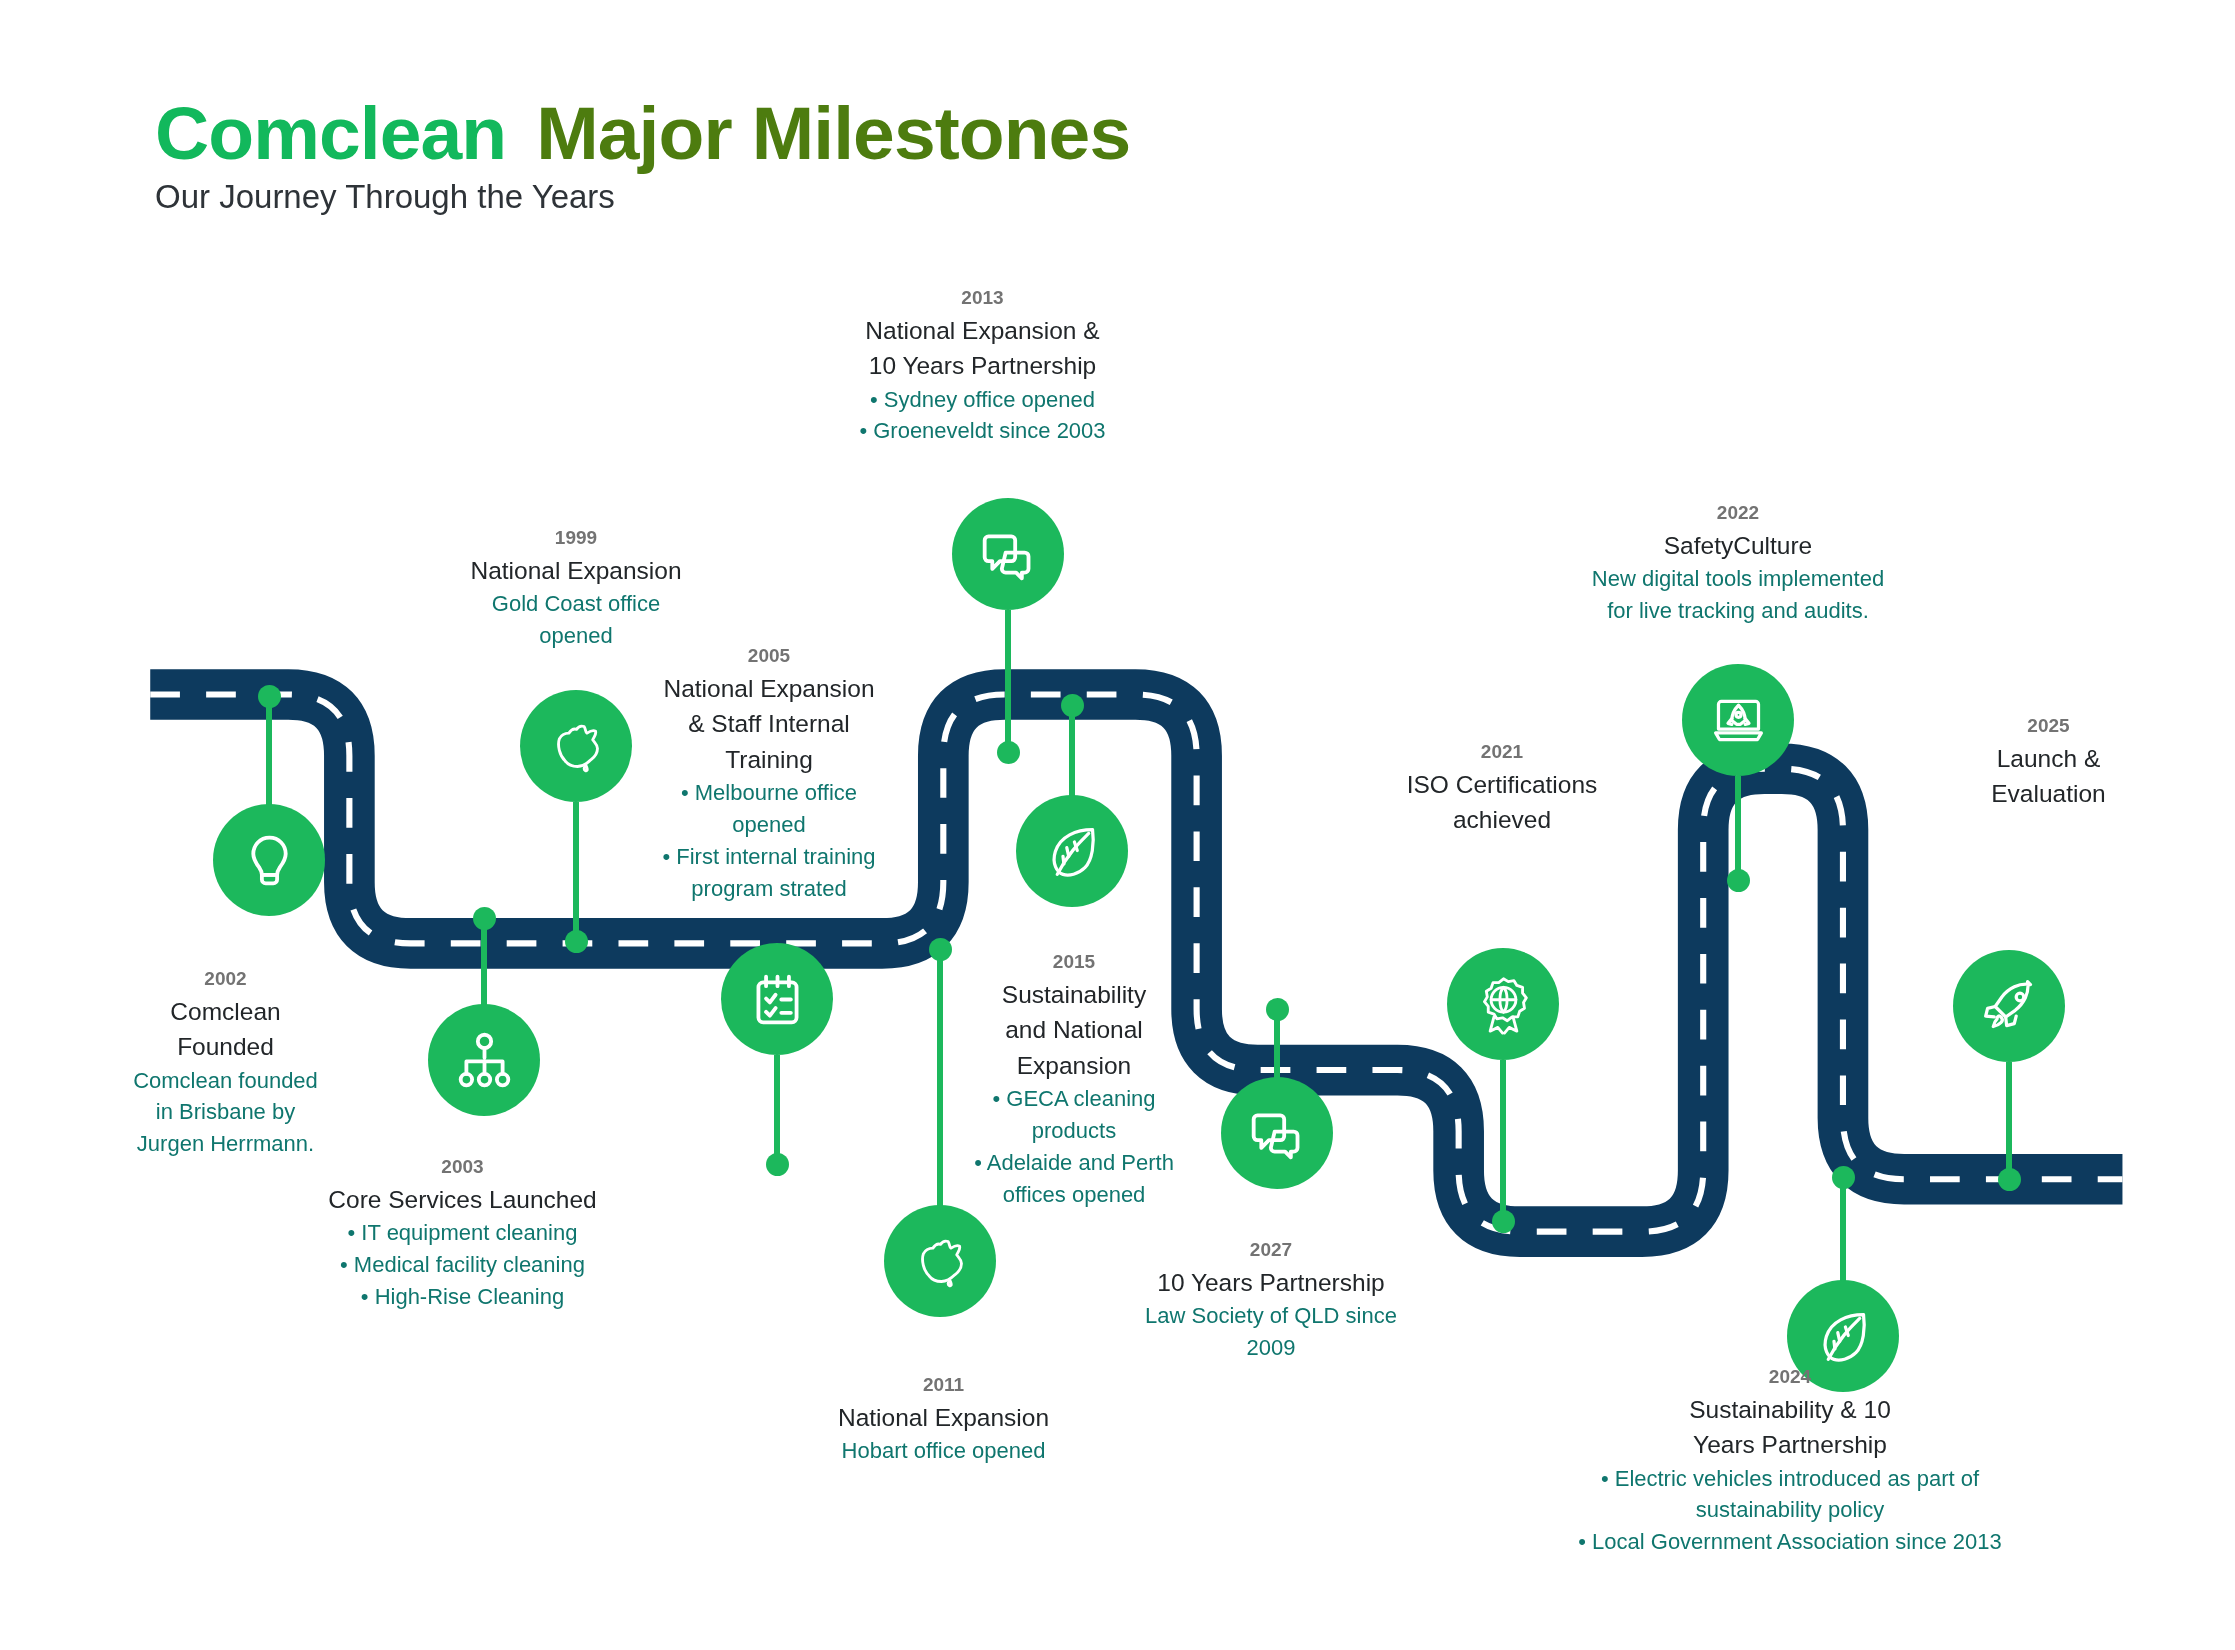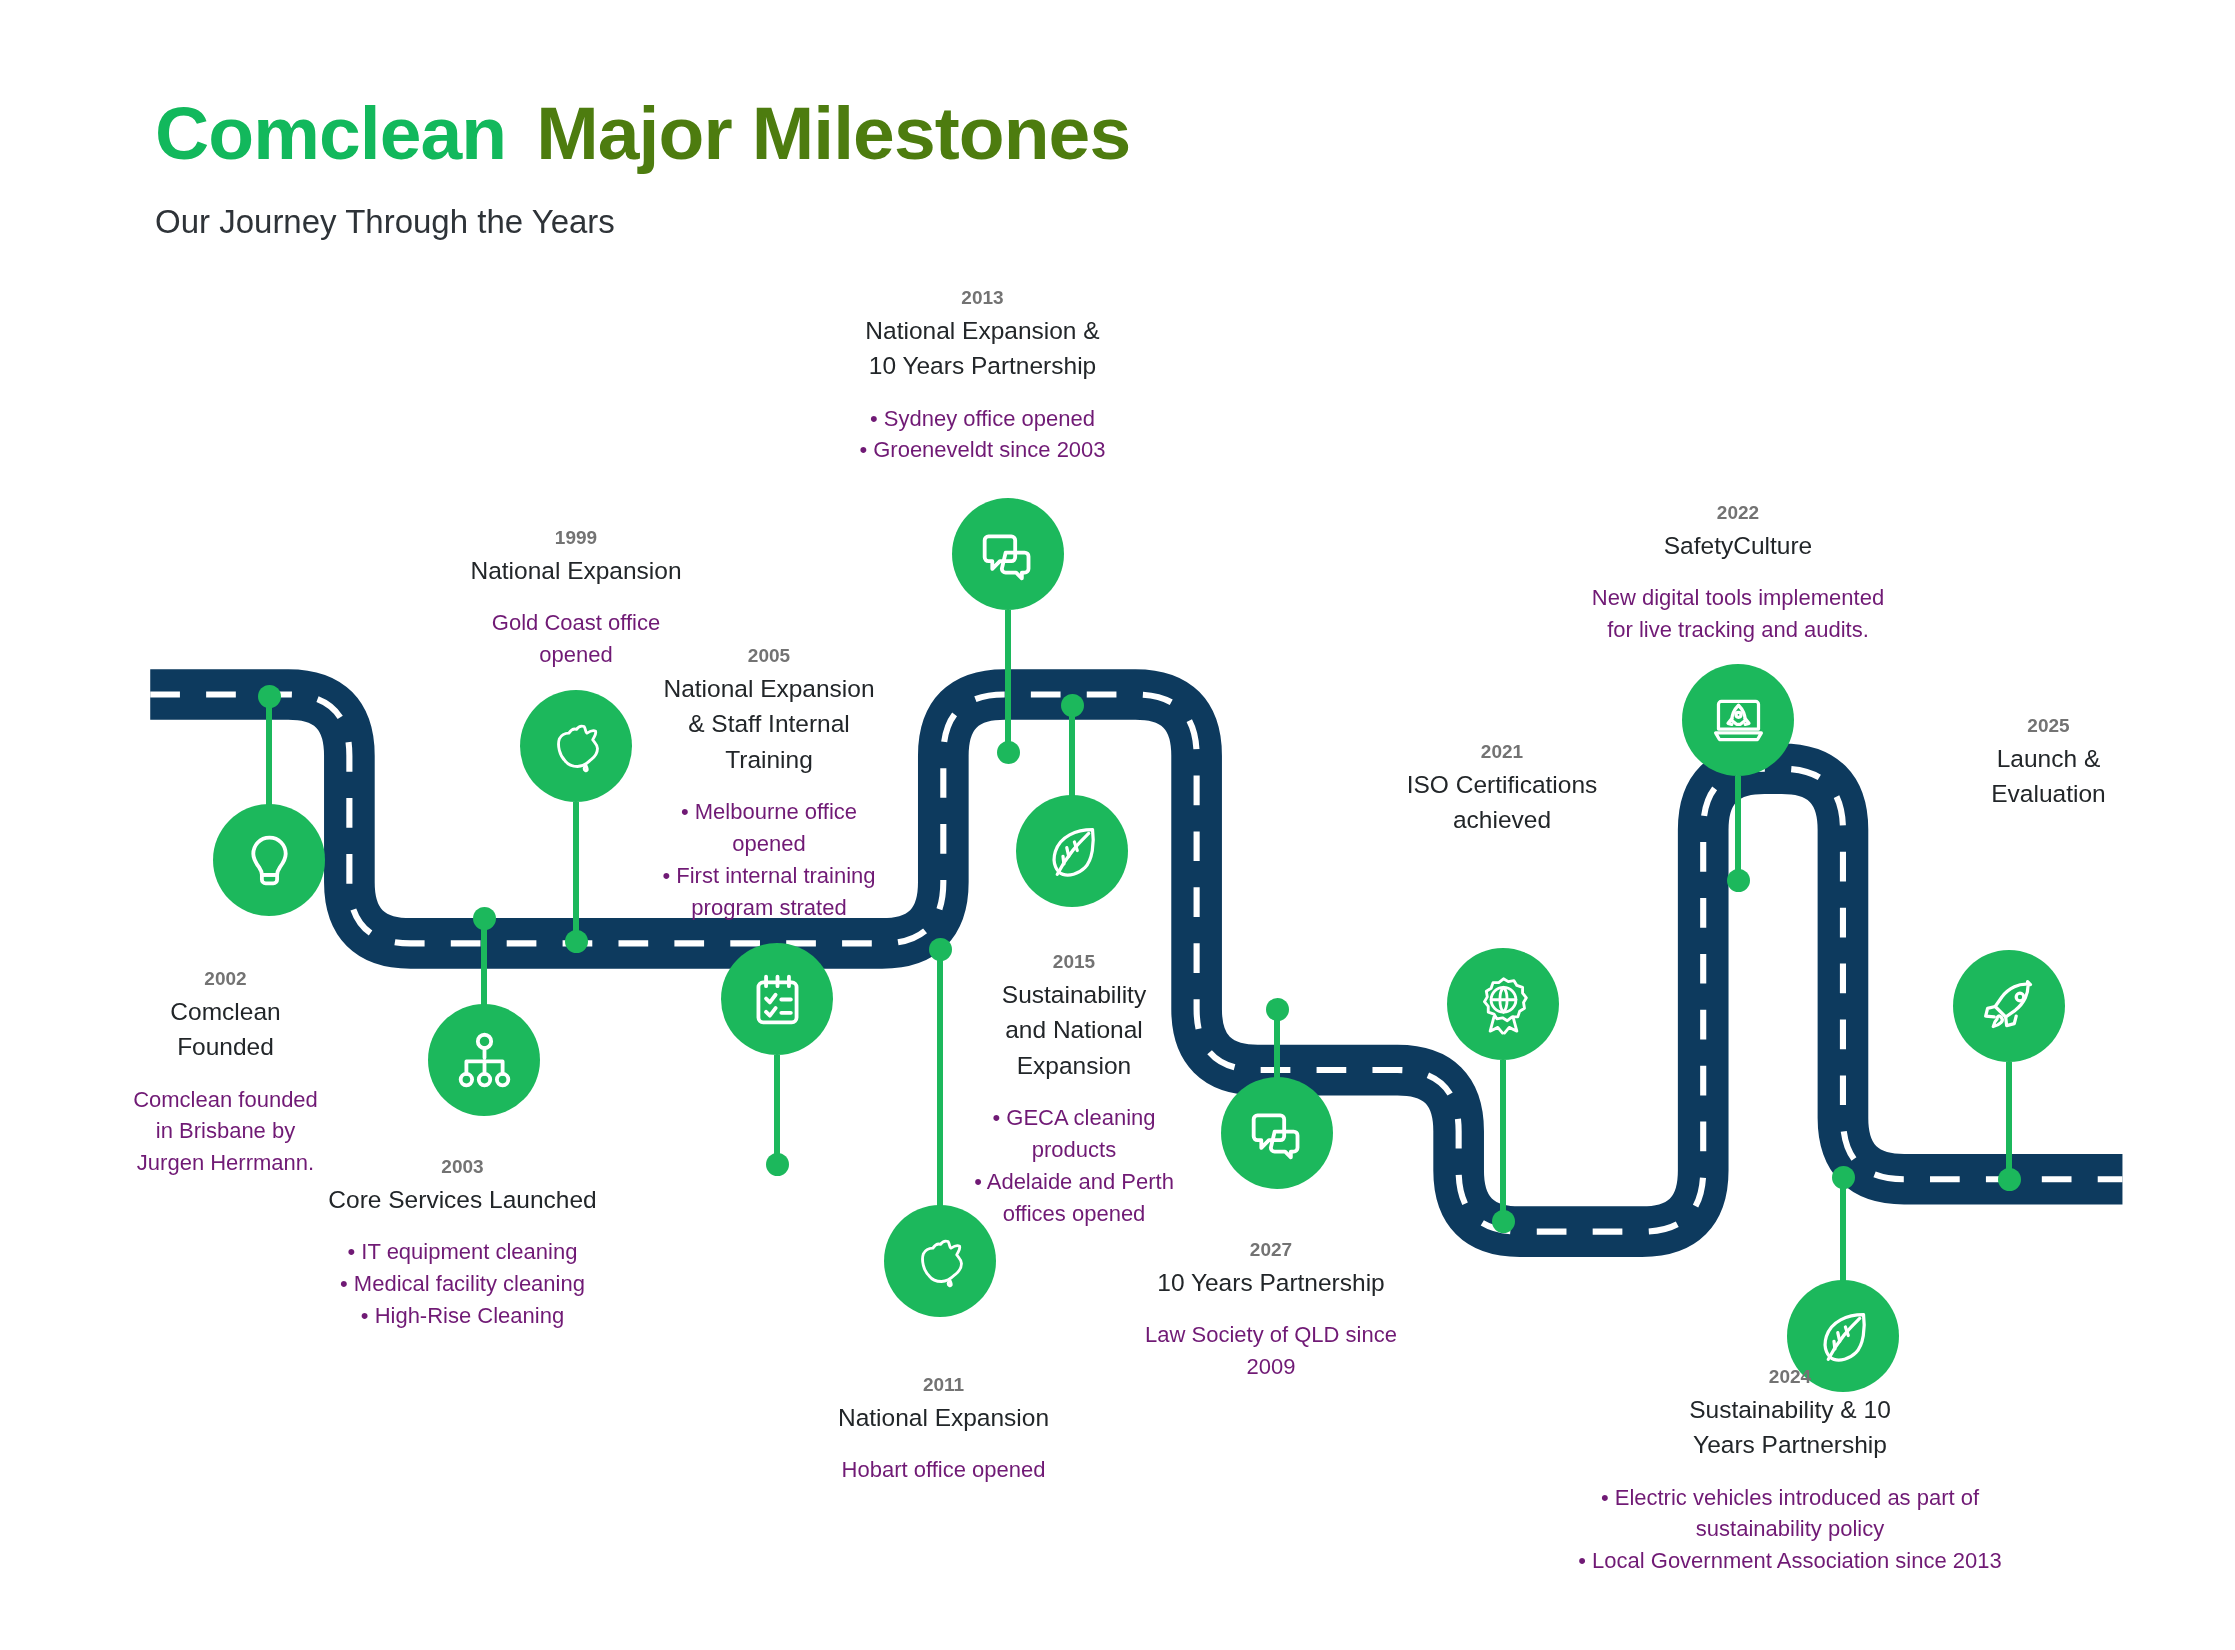--- a/index.html
+++ b/index.html
@@ -9,36 +9,35 @@
     font-family: "Liberation Sans", sans-serif;
     overflow: hidden;
   }
   #stage { position: relative; width: 2236px; height: 1651px; background:#fff; }
 
   
   .header { position: absolute; left: 155px; top: 94px; }
   .title { font-size: 75px; font-weight: 700; letter-spacing: -0.9px; line-height: 1.05; white-space: nowrap; }
   .title .brand { color: #12b85c; }
   .title .rest  { color: #4d7c0f; margin-left: 10px; }
-  .subtitle { margin-top: 30px; font-size: 33px; color: #2e3338; font-weight: 400; }
+  .subtitle { margin-top: 5px; font-size: 33px; color: #2e3338; font-weight: 400; }
 
   
   #road { position: absolute; left: 0; top: 0; width: 2236px; height: 1651px; }
 
   
   .ms { position: absolute; text-align: center; }
   .ms .year {
     font-size: 19px; font-weight: 700; color: #737373; line-height: 1.5;
   }
   .ms .head {
     font-size: 24.5px; font-weight: 400; color: #222629; line-height: 1.45;
   }
   .ms .desc {
-    font-size: 22px; font-weight: 400; color: #701a75; line-height: 1.45;
-    margin-top: 19px;
+    font-size: 22px; font-weight: 400; color: #0f766e; line-height: 1.45;
   }
 
   
   .node { position: absolute; }
   .bubble {
     position: absolute; left: 0; top: 0;
     width: 112px; height: 112px; border-radius: 50%;
     background: #1cb85c;
     display: flex; align-items: center; justify-content: center;
   }

